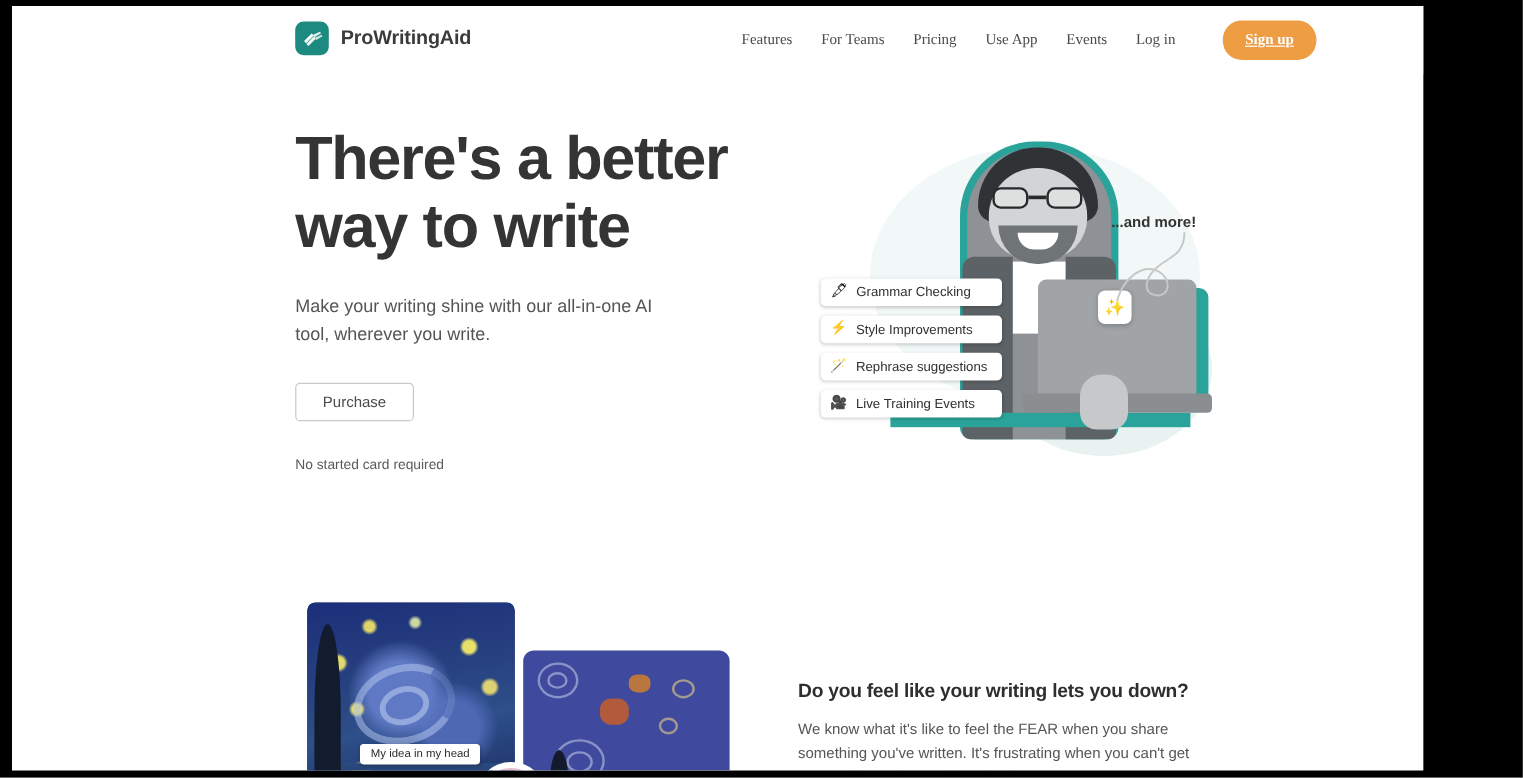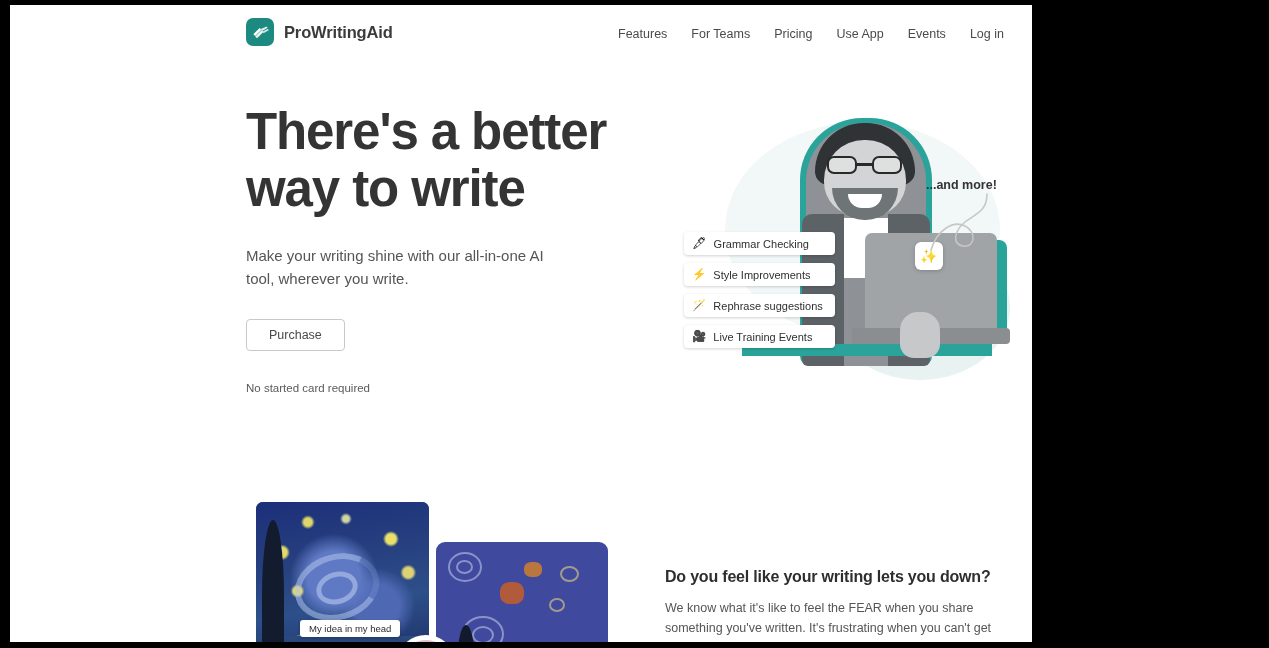--- a/index.html
+++ b/index.html
@@ -6,21 +6,21 @@
   html, body { width:1269px; height:648px; overflow:hidden; }
   body {
     background:#000;
     font-family:"Liberation Sans", sans-serif;
     position:relative;
   }
   
   #viewport {
     position:absolute;
     left:10px; top:5px;
-    width:1022px; height:637px;
+    width:1176px; height:637px;
     background:#ffffff;
     overflow:hidden;
   }
   #page {
     position:absolute;
     left:0; top:0;
     width:1249px; height:637px;
     background:#ffffff;
     overflow:hidden;
   }
@@ -74,21 +74,21 @@
     font-weight:bold;
     color:#3b3b3b;
     letter-spacing:-0.15px;
     white-space:nowrap;
   }
 
   nav {
     position:absolute;
     left:596px; top:0;
     height:57px;
-    display:flex; align-items:center; gap:0;
+    display:flex; align-items:center; gap:0;font-family:Liberation Serif, serif;
   }
   nav a.navlink {
     font-size:12.5px;
     color:#4a4a4a;
     text-decoration:none;
     padding:0 12px;
     white-space:nowrap;
   }
   nav a.signup {
     margin-left:27px;

